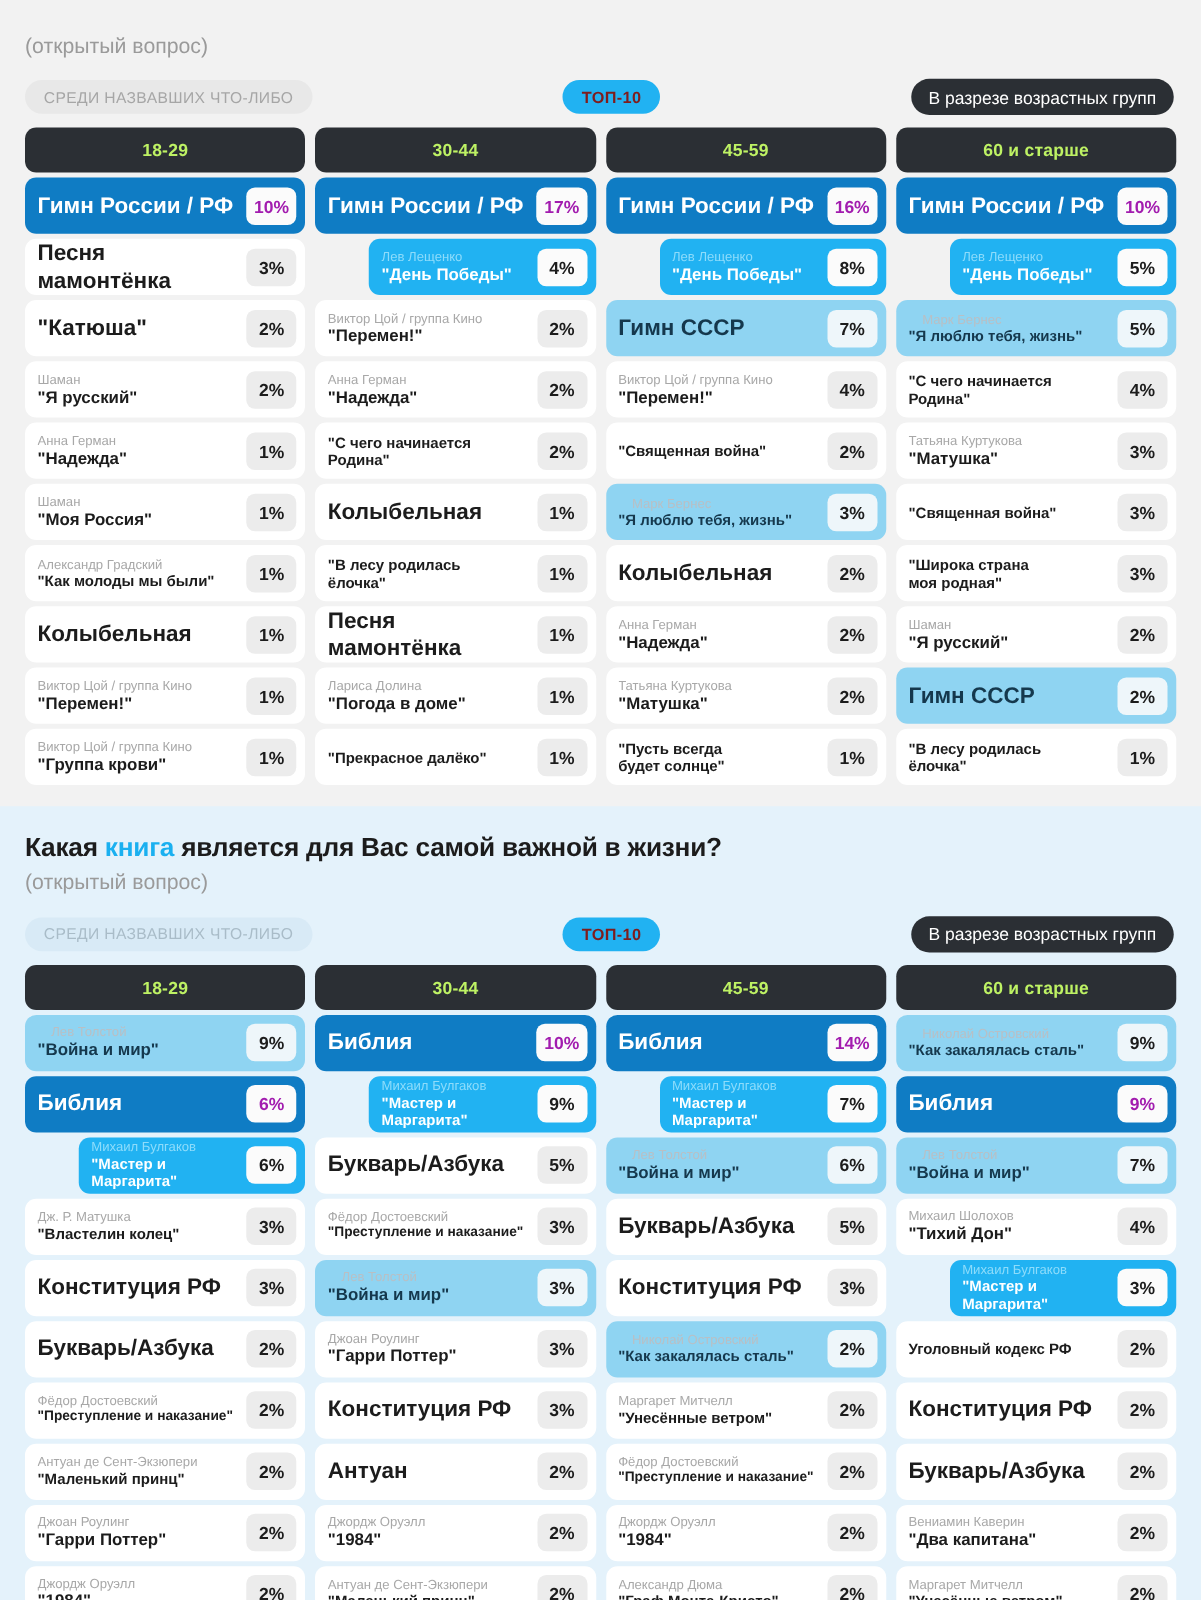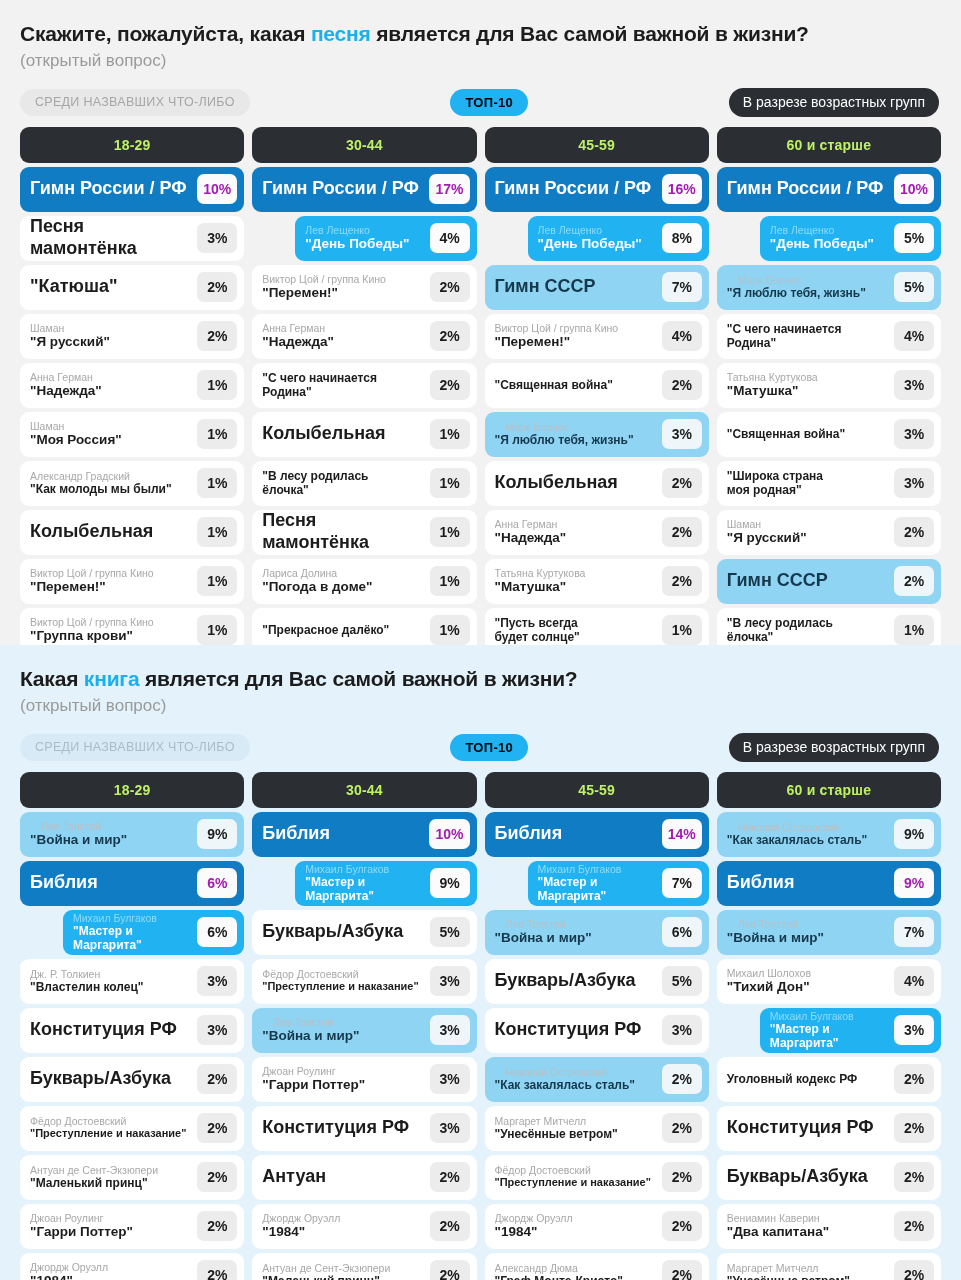--- a/index.html
+++ b/index.html
@@ -56,21 +56,21 @@
   }
   .pill--muted {
     background: #e8e8e8;
     color: #a6a6a6;
     letter-spacing: 0.3px;
     font-size: 12.5px;
   }
   .section--books .pill--muted { background: #d8eaf6; color: #a9bcc8; }
   .pill--accent {
     background: #21b2f2;
-    color: #000000;
+    color: #7f1d1d;
     font-weight: bold;
     letter-spacing: 0.3px;
   }
   .pill--dark {
     background: #2b2f34;
     color: #ffffff;
     font-size: 14px;
     padding: 0 14px;
     height: 29px;
   }
@@ -164,21 +164,20 @@
   .row.lvl-3 .badge  { background: #eef6fa; color: #1c1c1c; }
 
   .section--books .row.lvl-0 { background: #ffffff; }
 </style>
 </head>
 <body>
 
 <div class="page">
 
 <div class="section section--songs">
-      <div class="q-title"><span>Скажите, пожалуйста, какая </span><span class="hl">песня</span><span> является для Вас самой важной в жизни?</span></div>
       <div class="q-sub">(открытый вопрос)</div>
       <div class="filters">
         <div class="pill pill--muted">СРЕДИ НАЗВАВШИХ ЧТО-ЛИБО</div>
         <div class="pill pill--accent">ТОП-10</div>
         <div class="pill pill--dark">В разрезе возрастных групп</div>
       </div>
       <div class="grid">
         <div class="col">
           <div class="col-head">18-29</div>
           <div class="row lvl-1">
@@ -484,21 +483,21 @@
           </div>
           <div class="row lvl-2">
             <div class="txt">
               <div class="author">Михаил Булгаков</div>
               <div class="title tight">"Мастер и Маргарита"</div>
             </div>
             <div class="badge">6%</div>
           </div>
           <div class="row lvl-0">
             <div class="txt">
-              <div class="author">Дж. Р. Толкиен</div>
+              <div class="author">Дж. Р. Матушка</div>
               <div class="title tight">"Властелин колец"</div>
             </div>
             <div class="badge">3%</div>
           </div>
           <div class="row lvl-0">
             <div class="txt">
               <div class="title single">Конституция РФ</div>
             </div>
             <div class="badge">3%</div>
           </div>

